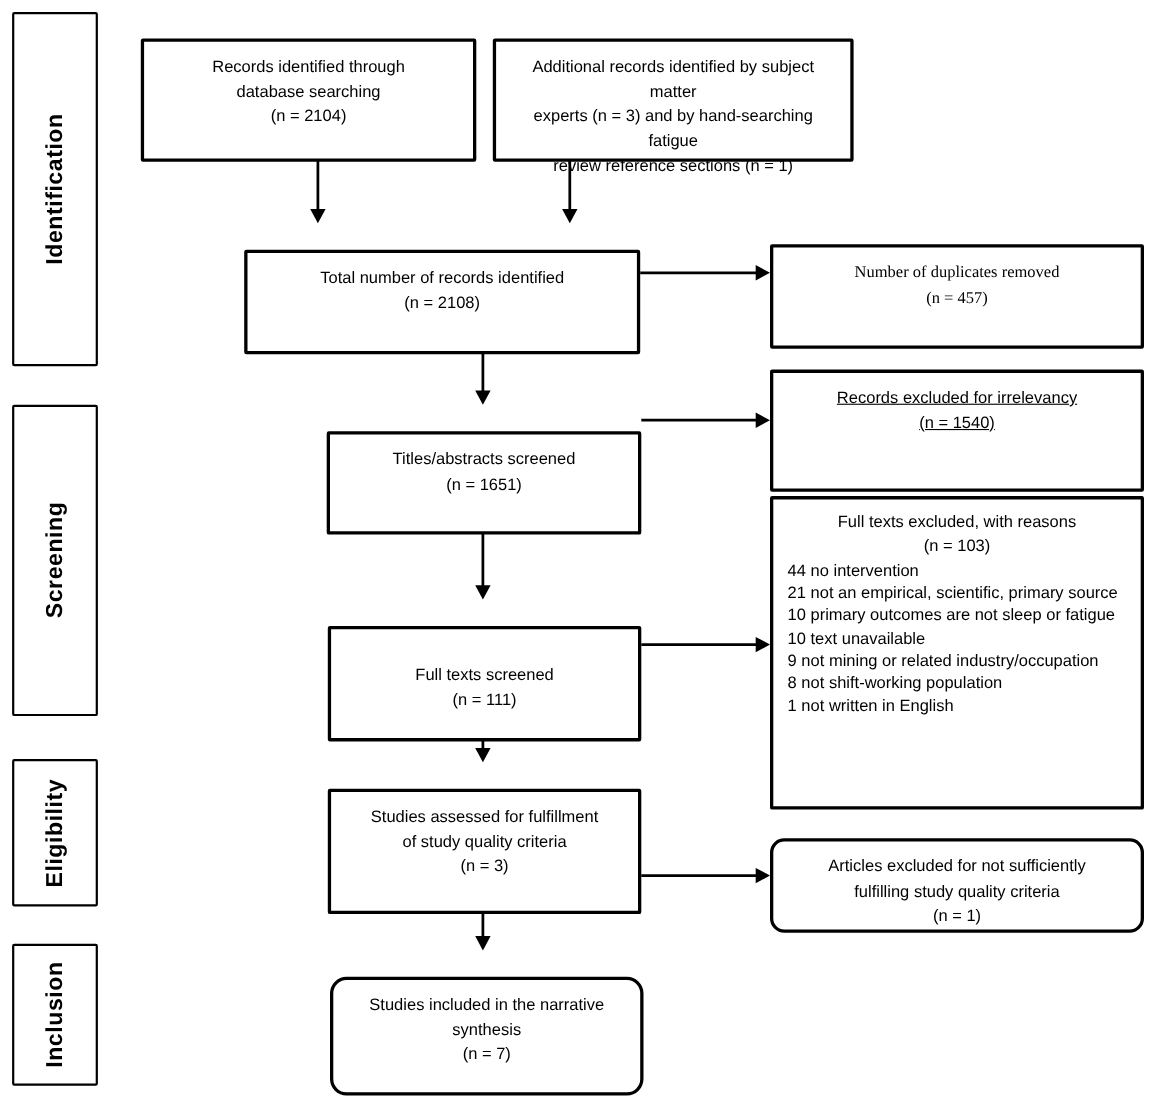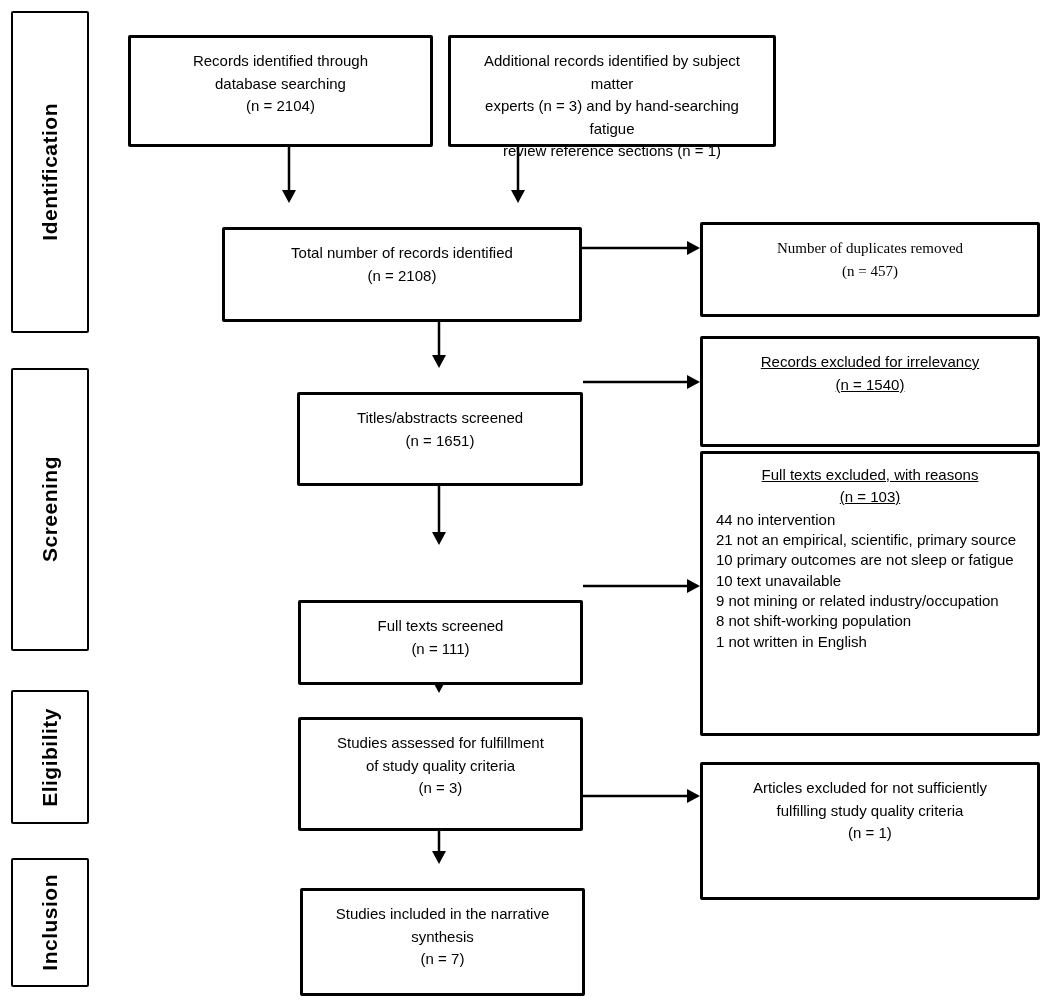--- a/index.html
+++ b/index.html
@@ -57,21 +57,20 @@
     text-align: center;
     white-space: pre-line;
   }
   .reasons-box {
     padding: 10px 10px 4px 10px;
     align-items: stretch;
   }
   .reasons-box .box-text {
     align-self: center;
     line-height: 1.45;
-    text-decoration: underline;
   }
   .reasons-text {
     font-size: 15px;
     line-height: 1.36;
     text-align: left;
     white-space: pre-line;
     padding-left: 3px;
     margin-top: 2px;
   }
 </style>
@@ -173,36 +172,36 @@
 (n = 103)</div>
     <div class="reasons-text">44 no intervention
 21 not an empirical, scientific, primary source
 10 primary outcomes are not sleep or fatigue
 10 text unavailable
 9 not mining or related industry/occupation
 8 not shift-working population
 1 not written in English</div>
   </div>
 
-  <div class="flow-box" style="left:298px; top:576px; width:285px; height:85px;">
+  <div class="flow-box" style="left:298px; top:545px; width:285px; height:105px;justify-content:center;">
     <div class="box-text">Full texts screened
 (n = 111)</div>
   </div>
 
   <div class="flow-box" style="left:298px; top:693px; width:285px; height:114px;">
     <div class="box-text">Studies assessed for fulfillment
 of study quality criteria
 (n = 3)</div>
   </div>
 
-  <div class="flow-box" style="left:700px; top:738px; width:340px; height:138px;">
+  <div class="flow-box" style="left:700px; top:738px; width:340px; height:86px;border-radius:13px;">
     <div class="box-text">Articles excluded for not sufficiently
 fulfilling study quality criteria
 (n = 1)</div>
   </div>
 
-  <div class="flow-box" style="left:300px; top:864px; width:285px; height:108px;">
+  <div class="flow-box" style="left:300px; top:864px; width:285px; height:108px;border-radius:15px;">
     <div class="box-text">Studies included in the narrative
 synthesis
 (n = 7)</div>
   </div>
 
 </div>
 
 </body></html>

